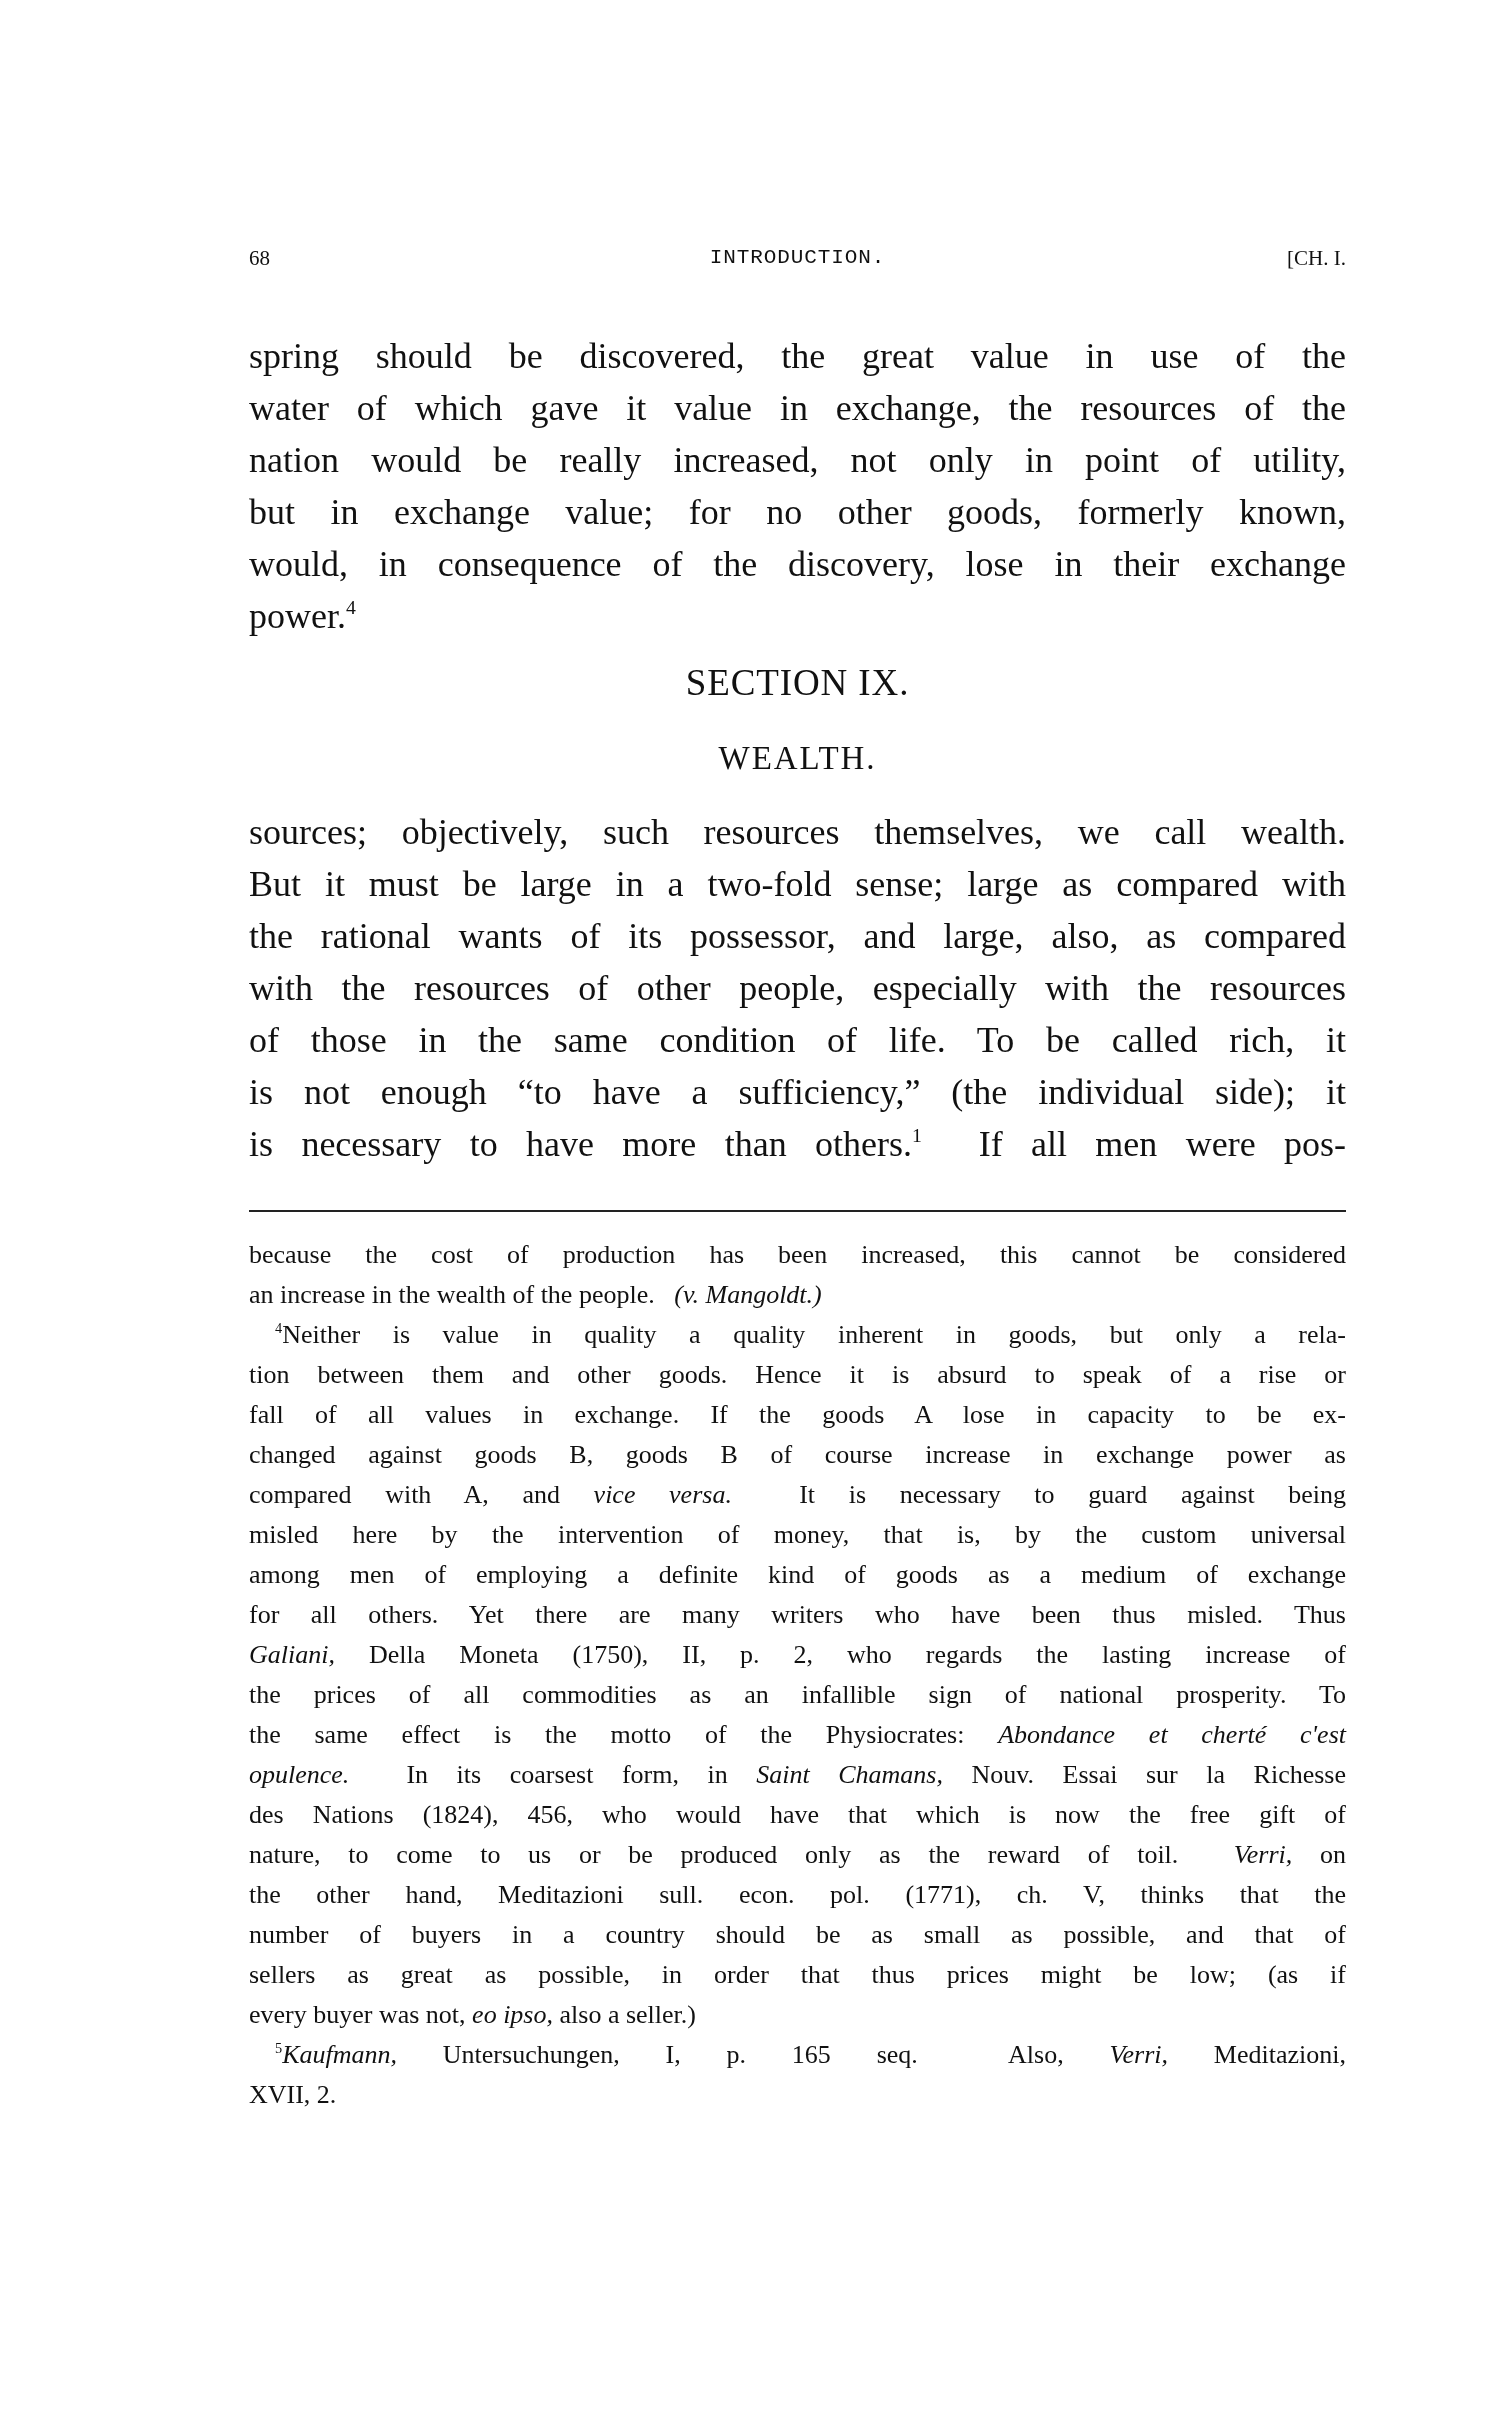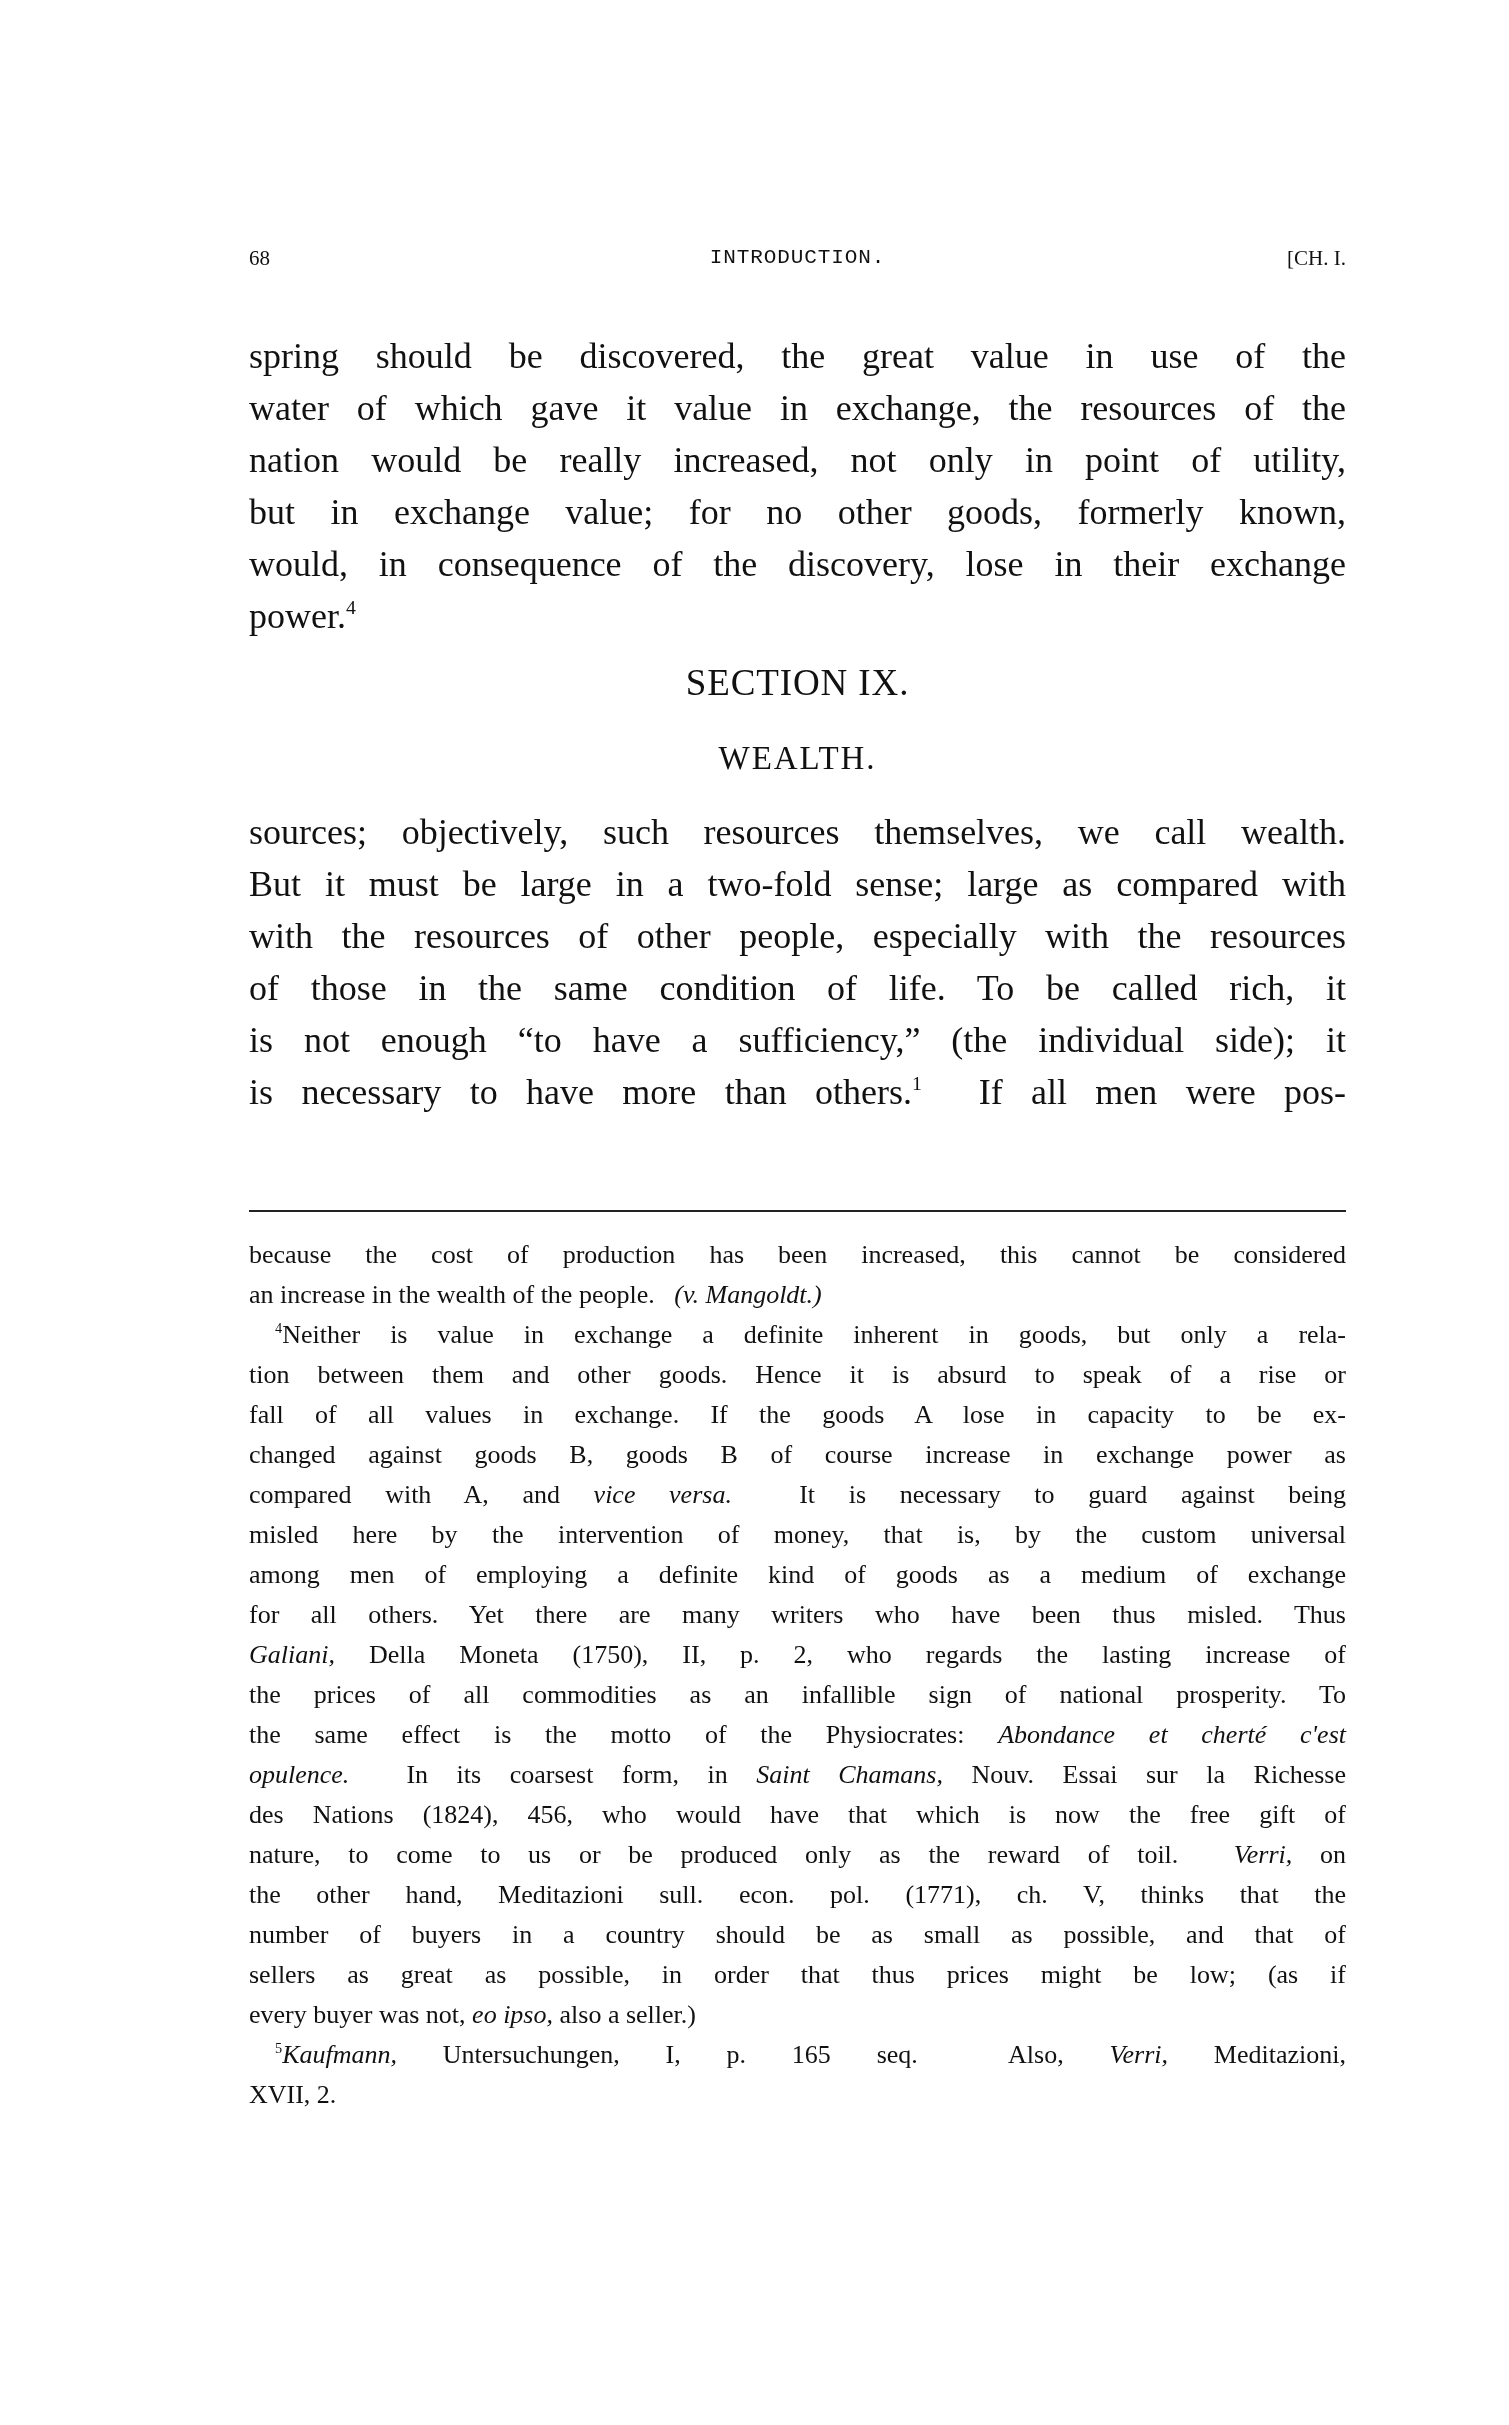--- a/index.html
+++ b/index.html
@@ -44,33 +44,34 @@
     <span class="ln">would, in consequence of the discovery, lose in their exchange</span>
     <span class="ln last"><span>power.</span><sup>4</sup></span>
   </div>
 
   <div class="section-title">SECTION IX.</div>
   <div class="section-sub">WEALTH.</div>
 
   <div class="body-text p2">
     <span class="ln">sources; objectively, such resources themselves, we call wealth.</span>
     <span class="ln">But it must be large in a two-fold sense; large as compared with</span>
+    <span class="ln">the rational wants of its possessor, and large, also, as compared</span>
     <span class="ln">with the resources of other people, especially with the resources</span>
     <span class="ln">of those in the same condition of life.  To be called rich, it</span>
     <span class="ln">is not enough “to have a sufficiency,” (the individual side); it</span>
     <span class="ln"><span>is necessary to have more than others.</span><sup>1</sup><span style="white-space:pre">  If all men were pos-</span></span>
   </div>
 
   <div class="rule"></div>
 
   <div class="notes">
     <span class="ln">because the cost of production has been increased, this cannot be considered</span>
     <span class="ln last"><span>an increase in the wealth of the people.</span>&nbsp;&nbsp;&nbsp;<i>(v. Mangoldt.)</i></span>
 
-    <span class="ln indent"><sup>4</sup><span>Neither is value in exchange a definite inherent in goods, but only a rela-</span></span>
+    <span class="ln indent"><sup>4</sup><span>Neither is value in quality a quality inherent in goods, but only a rela-</span></span>
     <span class="ln">tion between them and other goods.  Hence it is absurd to speak of a rise or</span>
     <span class="ln">fall of all values in exchange.  If the goods A lose in capacity to be ex-</span>
     <span class="ln">changed against goods B, goods B of course increase in exchange power as</span>
     <span class="ln" style="white-space:pre"><span>compared with A, and </span><i>vice versa.</i><span>  It is necessary to guard against being</span></span>
     <span class="ln">misled here by the intervention of money, that is, by the custom universal</span>
     <span class="ln">among men of employing a definite kind of goods as a medium of exchange</span>
     <span class="ln">for all others.  Yet there are many writers who have been thus misled.  Thus</span>
     <span class="ln" style="white-space:pre"><i>Galiani,</i><span> Della Moneta (1750), II, p. 2, who regards the lasting increase of</span></span>
     <span class="ln">the prices of all commodities as an infallible sign of national prosperity.  To</span>
     <span class="ln" style="white-space:pre"><span>the same effect is the motto of the Physiocrates: </span><i>Abondance et cherté c'est</i></span>

